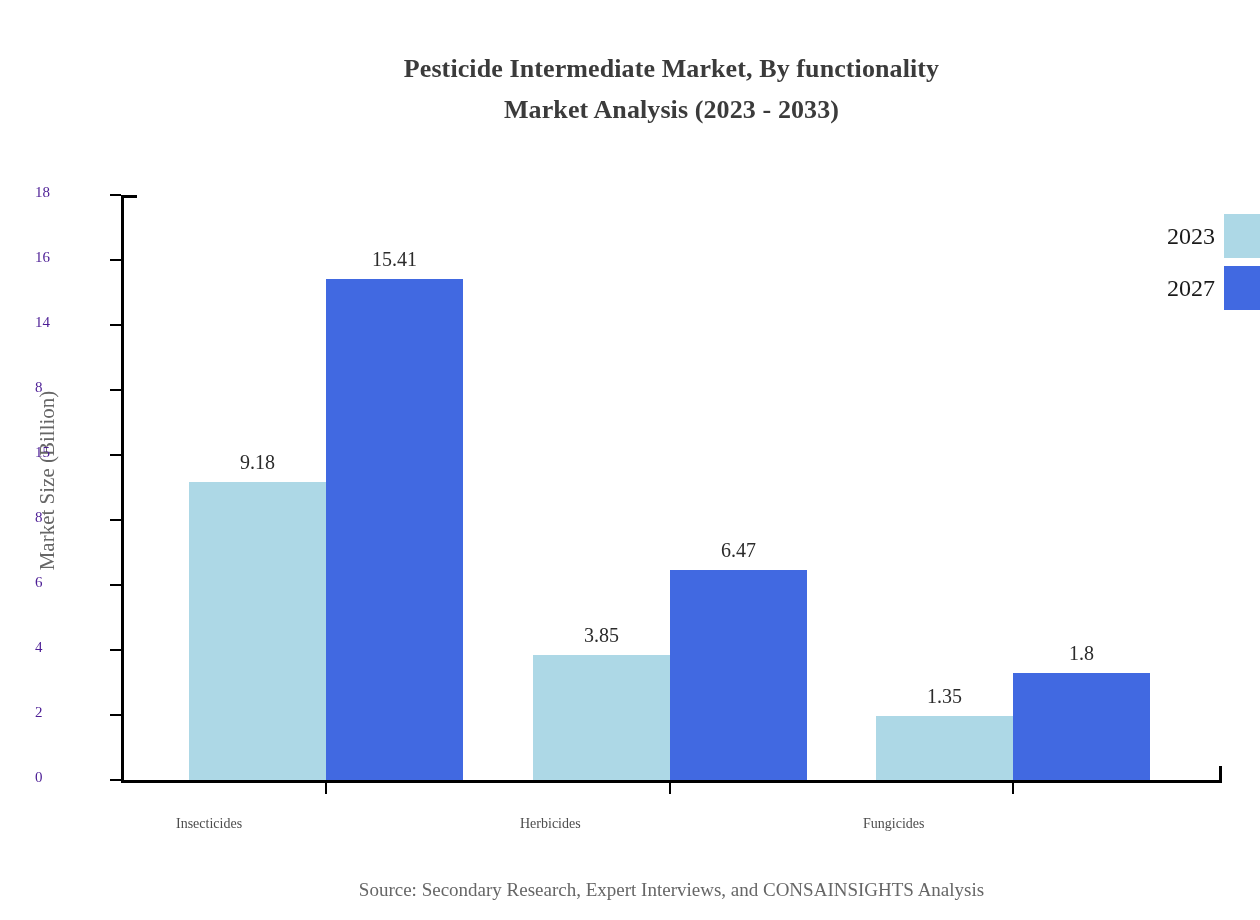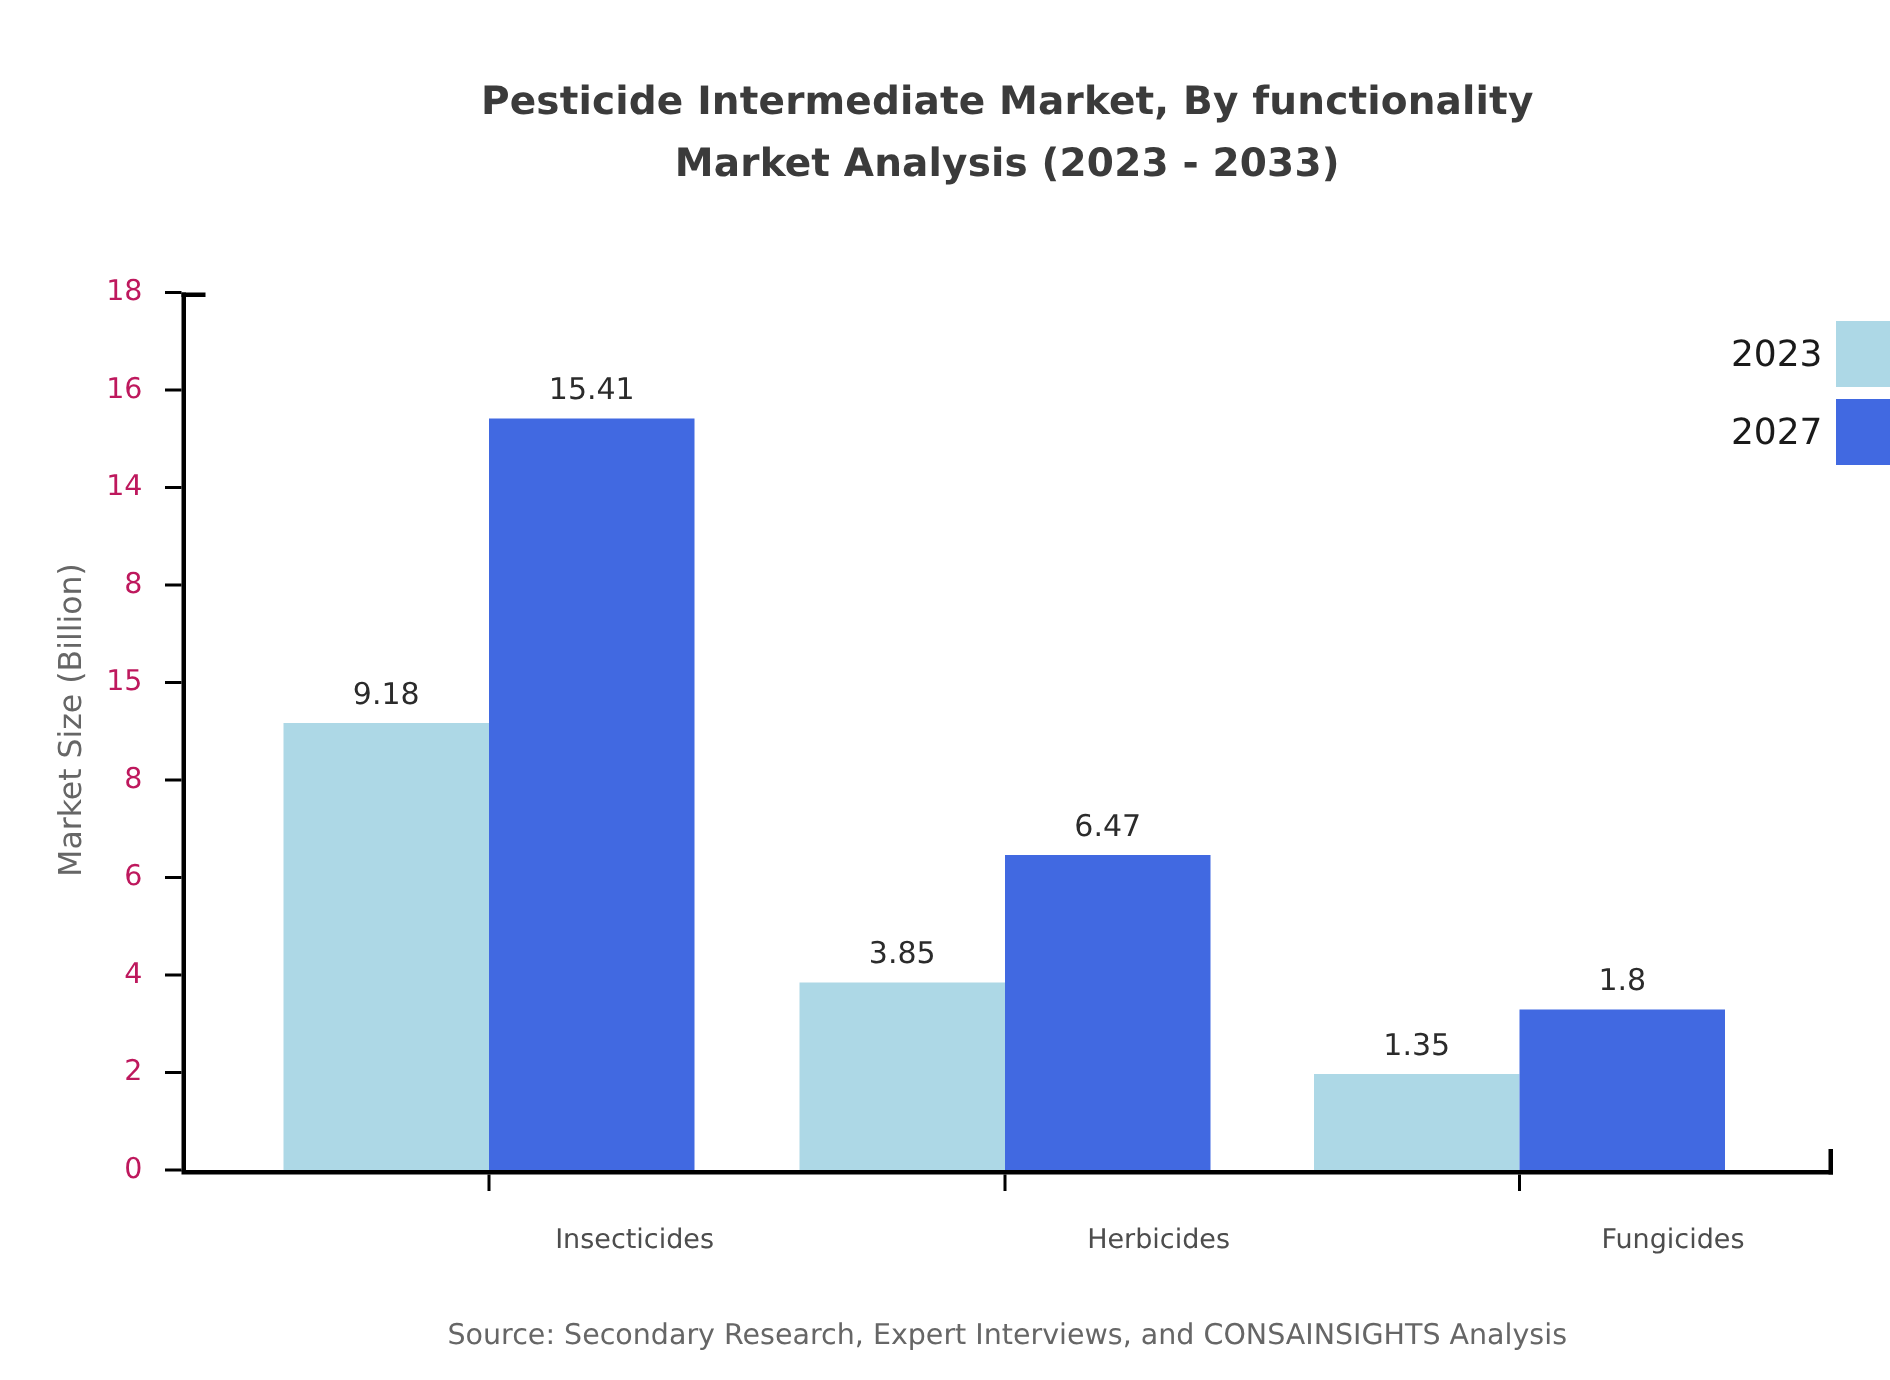--- a/index.html
+++ b/index.html
@@ -14,20 +14,21 @@
     overflow: hidden;
     position: relative;
   }
 
   .figure {
     position: absolute;
     left: 0; top: 0;
     width: 1132px;
     height: 920px;
     background: #ffffff;
+    font-family: Liberation Serif, serif;
   }
 
   
   .chart-title {
     position: absolute;
     left: 0;
     top: 48px;
     width: 1343px;            
     text-align: center;
     font-size: 26px;
@@ -93,39 +94,38 @@
     position: absolute;
     left: -11px;
     width: 11px;
     height: 2px;
     background: #000000;
   }
   .ytick-label {
     position: absolute;
     right: 1152px;   
     width: 60px;
-    text-align: right;
-    font-size: 19px;
-    color: #be185d;
+    font-size: 15px;
+    color: #4c1d95;
     line-height: 1;
   }
 
   .xtick {
     position: absolute;
     top: 597px;
     width: 2px;
     height: 11px;
     background: #000000;
   }
   .xtick-label {
     position: absolute;
     top: 630px;
     width: 300px;
-    text-align: right;
-    font-size: 18px;
+    text-align: left;
+    font-size: 14px;
     color: #4d4d4d;
     white-space: nowrap;
   }
 
   .bar {
     position: absolute;
     bottom: 3px;
   }
   .bar-label {
     position: absolute;

